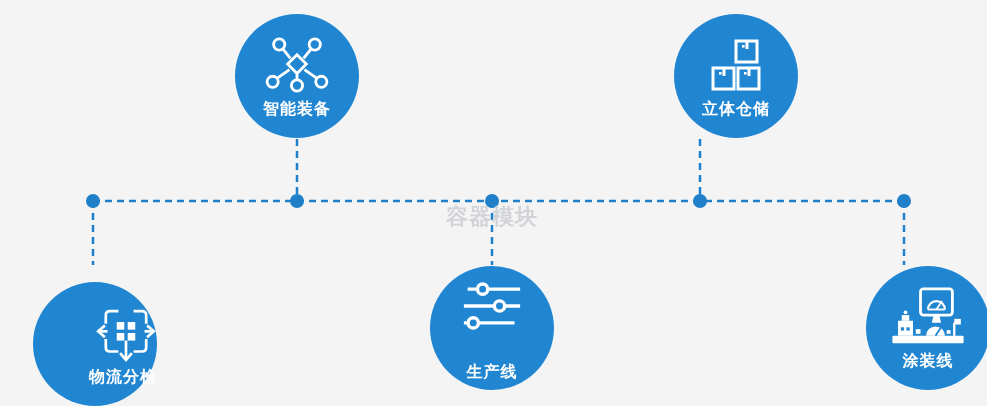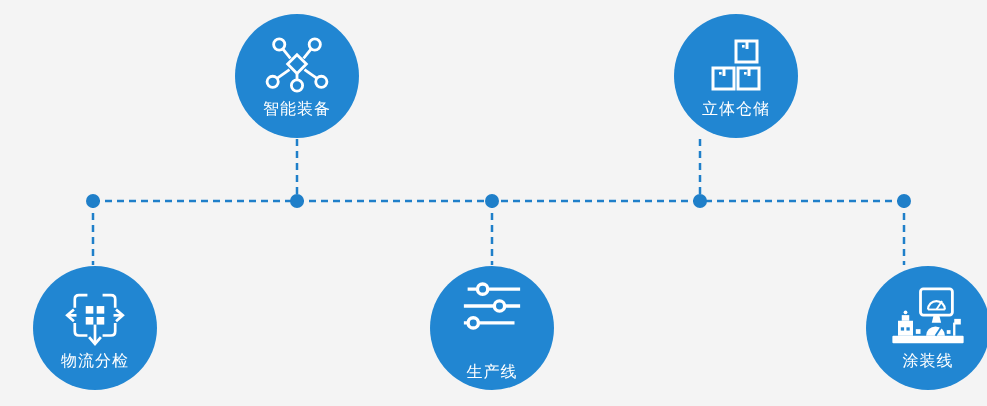--- a/index.html
+++ b/index.html
@@ -21,26 +21,26 @@
     font-size:22px;font-weight:bold;letter-spacing:1px;
     color:var(--c-watermark);opacity:.8;pointer-events:none;
   }
   .node{
     position:absolute;width:124px;height:124px;border-radius:50%;
     background:var(--c-accent);z-index:2;
     display:flex;flex-direction:column;align-items:center;justify-content:center;gap:7px;
   }
   .node .icon{height:58px;display:flex;align-items:center;justify-content:center;color:#fff;}
   .node .label{
-    color:var(--c-label);font-size:16px;font-weight:normal;letter-spacing:1px;
+    color:var(--c-label);font-size:16px;font-weight:bold;letter-spacing:1px;
     line-height:1;white-space:nowrap;
   }
   .node-0{left:235px;top:14px;}
   .node-1{left:674px;top:14px;}
-  .node-2{left:33px;top:266px;}
+  .node-2{left:33px;top:282px;align-items:flex-end;}
   .node-3{left:430px;top:266px;gap:29px;}
   .node-4{left:866px;top:266px;}
 </style>
 </head>
 <body>
 
 <div class="stage">
 
   <svg class="connectors" width="987" height="406" viewBox="0 0 987 406">
     <g stroke="var(--c-line)" stroke-width="2.5" stroke-dasharray="7 5" fill="none">
@@ -53,20 +53,21 @@
     </g>
     <g fill="var(--c-line)">
       <circle cx="93" cy="201" r="7"></circle>
       <circle cx="297" cy="201" r="7"></circle>
       <circle cx="492" cy="201" r="7"></circle>
       <circle cx="700" cy="201" r="7"></circle>
       <circle cx="904" cy="201" r="7"></circle>
     </g>
   </svg>
 
+  <div class="watermark">容器模块</div>
 
   <div class="node node-0">
     <span class="icon">
       <svg width="66" height="58" viewBox="0 0 68 62">
         <g fill="none" stroke="currentColor" stroke-width="3">
           <circle cx="15" cy="9" r="6"></circle>
           <circle cx="53" cy="9" r="6"></circle>
           <circle cx="8" cy="49" r="6"></circle>
           <circle cx="34" cy="53" r="6"></circle>
           <circle cx="60" cy="49" r="6"></circle>

